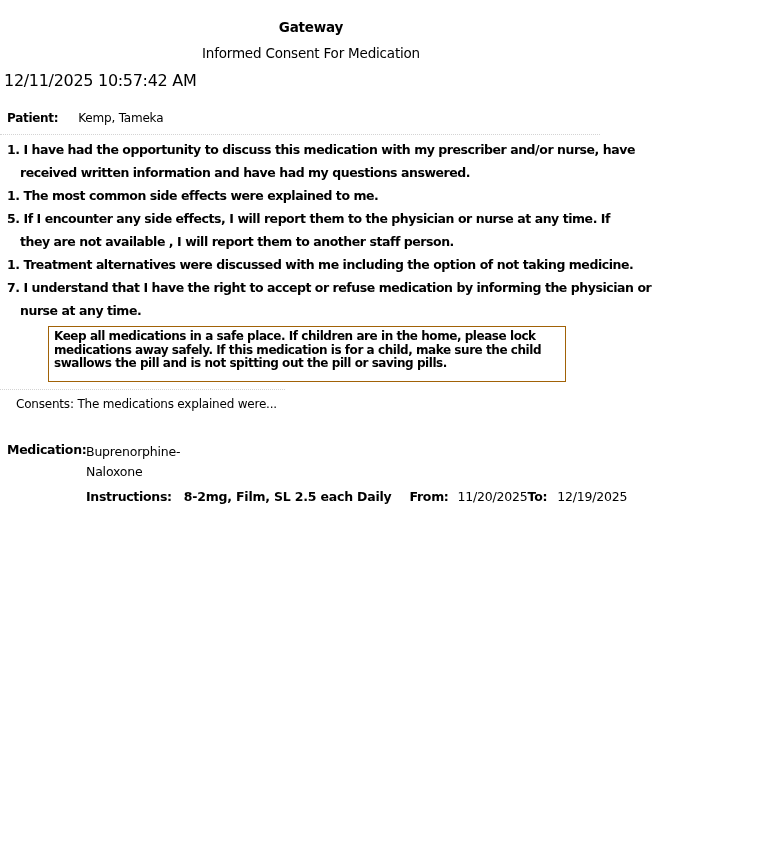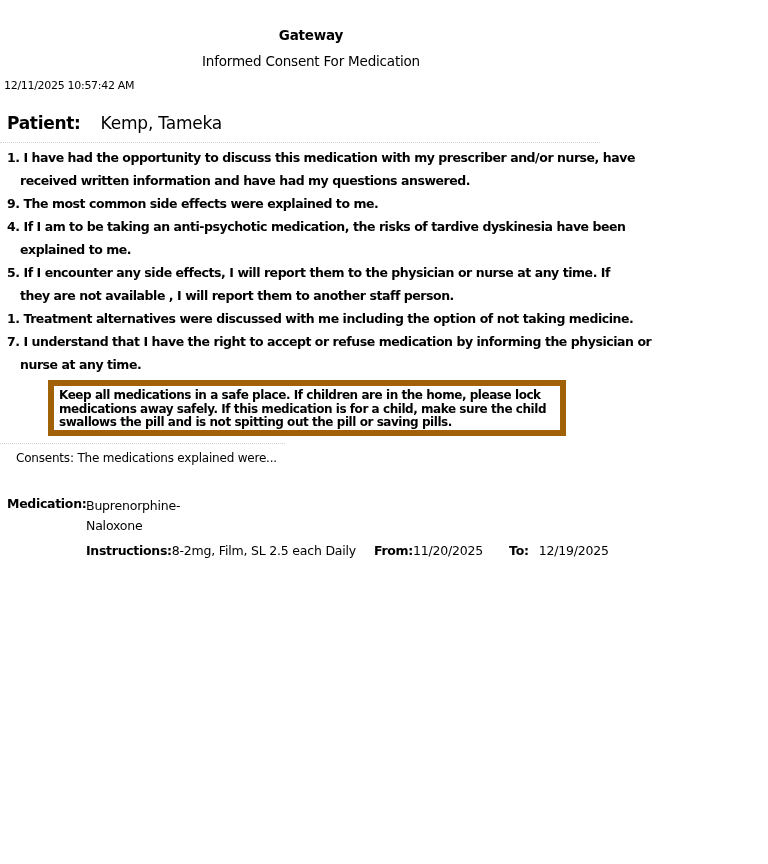--- a/index.html
+++ b/index.html
@@ -4,41 +4,41 @@
 <style>
   html, body { margin: 0; padding: 0; }
   body {
     width: 768px;
     height: 864px;
     background: #ffffff;
     color: #000000;
     font-family: "DejaVu Sans", "Liberation Sans", sans-serif;
     overflow: hidden;
   }
-  .page { padding-top: 27px; width: 720px; }
+  .page { padding-top: 19px; width: 720px; }
 
   .center-wrap { width: 622px; text-align: center; }
   .title {
     font-weight: bold;
     font-size: 13.5px;
     letter-spacing: -0.2px;
   }
   .subtitle {
     font-weight: normal;
     font-size: 13.5px;
     letter-spacing: -0.2px;
     margin-top: 10px;
   }
   .timestamp {
     margin: 10px 0 4px 4px;
-    font-size: 11px;
+    font-size: 16px;
     letter-spacing: -0.3px;
   }
 
-  .patient-row { margin: 21px 0 0 7px; font-size: 17px; }
+  .patient-row { margin: 21px 0 0 7px; font-size: 12px; }
   .lbl { font-weight: bold; letter-spacing: -0.3px; }
   .patient-row .lbl { margin-right: 20px; }
   .val { letter-spacing: -0.2px; }
 
   .rule { height: 0; border-top: 1px dotted #d4d4d4; }
   .rule-a { margin-top: 9px; width: 600px; }
   .rule-b { margin-top: 7px; width: 285px; }
 
   .consent-list {
     margin: 3px 0 0 7px;
@@ -51,21 +51,21 @@
   .consent-list .item {
     white-space: pre-line;
     padding-left: 13px;
     text-indent: -13px;
   }
 
   .notice-box {
     margin: 4px 16px 0 48px;
     width: 518px;
     height: 56px;
-    border: 6px solid #a16207;
+    border: 1px solid #a16207;
     box-sizing: border-box;
     padding: 3px 5px;
   }
   .notice-text {
     font-weight: bold;
     font-size: 12px;
     line-height: 13.5px;
     letter-spacing: -0.45px;
     white-space: pre-line;
   }
@@ -78,24 +78,24 @@
 
   .med-section { margin: 31px 0 0 7px; font-size: 12.5px; }
   .med-row { display: flex; }
   .med-lbl { width: 79px; flex-shrink: 0; }
   .med-name {
     white-space: pre-line;
     line-height: 20px;
     letter-spacing: -0.2px;
   }
   .instr-row { margin: 7px 0 0 79px; white-space: nowrap; }
-  .instr-val { letter-spacing: -0.2px; }
+  .instr-val { margin-left: 12px; letter-spacing: -0.2px; font-weight: bold; }
   .from-lbl { margin-left: 18px; }
-  .from-date { }
-  .to-lbl { margin-left: 26px; }
+  .from-date { margin-left: 9px; }
+  .to-lbl { }
   .to-date { margin-left: 10px; }
 </style>
 </head>
 <body>
 
 <div class="page">
 
   <div class="center-wrap">
     <div class="title">Gateway</div>
     <div class="subtitle">Informed Consent For Medication</div>
@@ -103,23 +103,21 @@
 
   <div class="timestamp">12/11/2025 10:57:42 AM</div>
 
   <div class="patient-row"><span class="lbl">Patient:</span><span class="val">Kemp, Tameka</span></div>
 
   <div class="rule rule-a"></div>
 
   <div class="consent-list">
     <div class="item">1. I have had the opportunity to discuss this medication with my prescriber and/or nurse, have
 received written information and have had my questions answered.</div>
-    <div class="item">9. The most common side effects were explained to me.</div>
-    <div class="item">4. If I am to be taking an anti-psychotic medication, the risks of tardive dyskinesia have been
-explained to me.</div>
+    <div class="item">1. The most common side effects were explained to me.</div>
     <div class="item">5. If I encounter any side effects, I will report them to the physician or nurse at any time. If
 they are not available , I will report them to another staff person.</div>
     <div class="item">1. Treatment alternatives were discussed with me including the option of not taking medicine.</div>
     <div class="item">7. I understand that I have the right to accept or refuse medication by informing the physician or
 nurse at any time.</div>
   </div>
 
   <div class="notice-box">
     <div class="notice-text">Keep all medications in a safe place. If children are in the home, please lock
 medications away safely. If this medication is for a child, make sure the child

